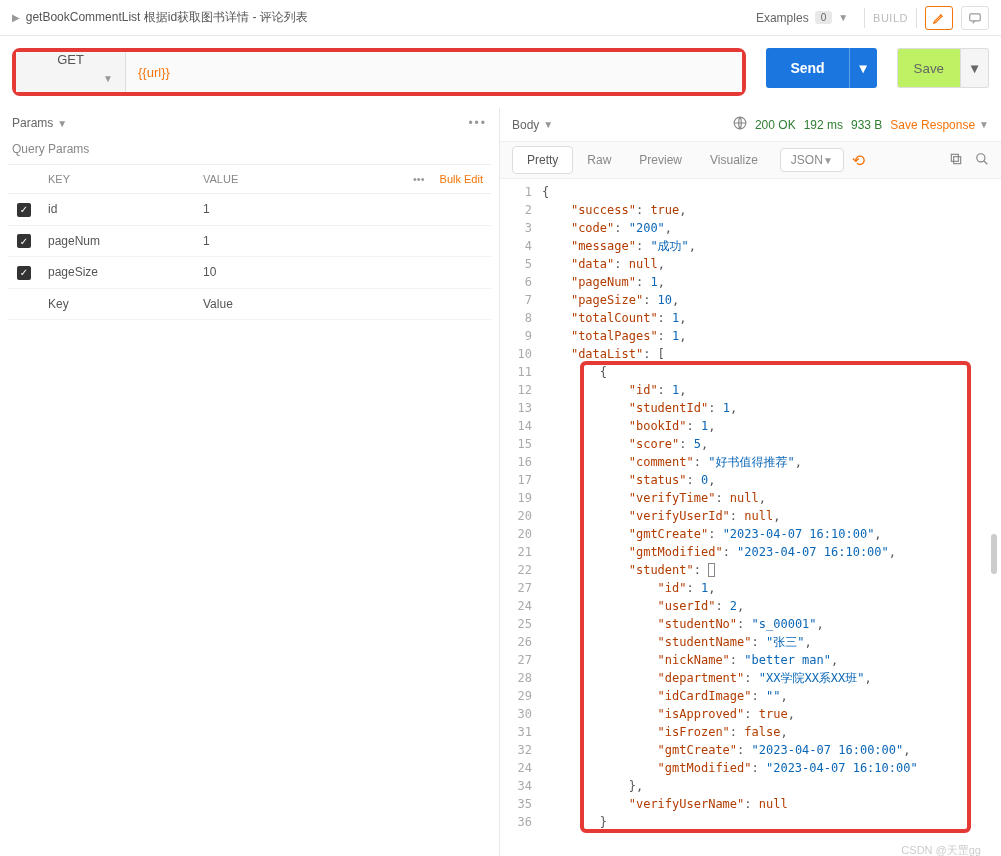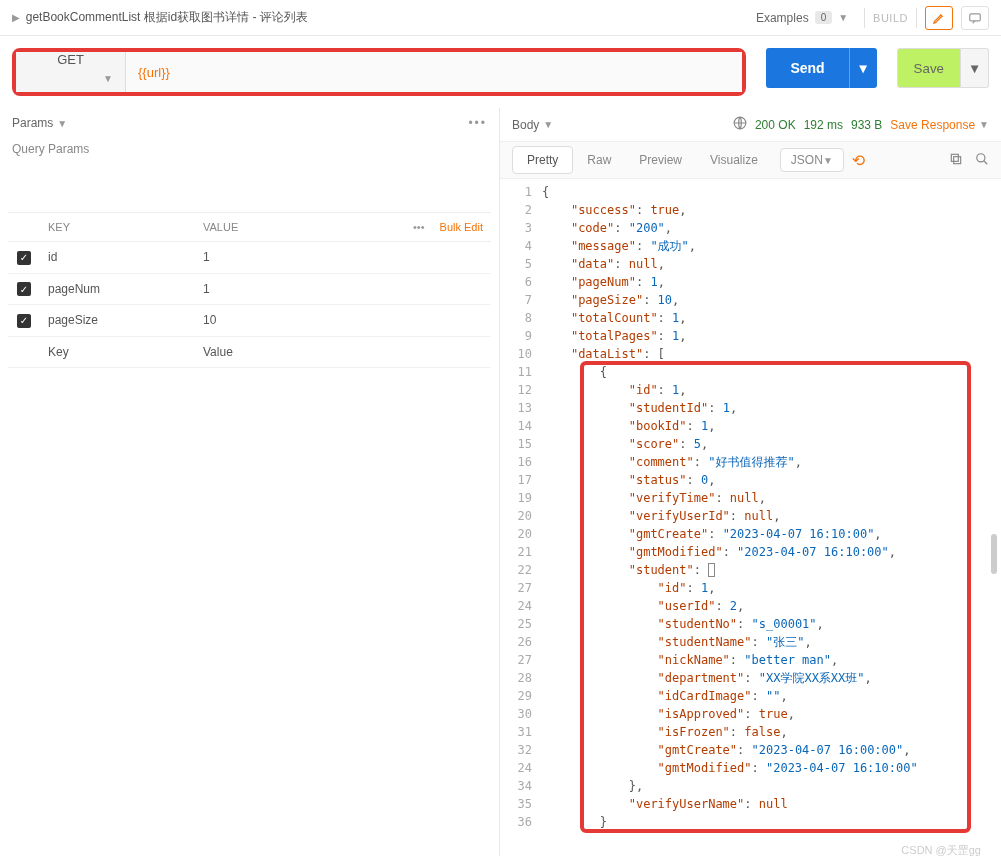--- a/index.html
+++ b/index.html
@@ -29,21 +29,21 @@
 .save-caret { background: #f5f5f5; color: #666; border: 1px solid #ddd; border-left: none; width: 28px; border-radius: 0 3px 3px 0; cursor: pointer; height: 40px; }
 
 .main { display: flex; height: calc(856px - 36px - 64px); }
 .left { width: 500px; border-right: 1px solid #e8e8e8; padding: 0 8px; }
 .right { flex: 1; display: flex; flex-direction: column; min-width: 0; }
 
 .section-hdr { display: flex; align-items: center; padding: 8px 4px; color: #666; }
 .section-hdr .dots { margin-left: auto; color: #999; cursor: pointer; letter-spacing: 2px; }
 .sub-title { color: #888; padding: 4px 4px 8px; }
 
-.params-table { width: 100%; border-collapse: collapse; margin-top: 48px; }
+.params-table { width: 100%; border-collapse: collapse; }
 .params-table th { text-align: left; color: #888; font-weight: 500; font-size: 11px; padding: 8px 8px; border-top: 1px solid #eee; border-bottom: 1px solid #eee; }
 .params-table td { padding: 8px 8px; border-bottom: 1px solid #f2f2f2; color: #555; }
 .chk { width: 32px; text-align: center; }
 .chk-box { width: 14px; height: 14px; background: #333; border-radius: 2px; display: inline-flex; align-items: center; justify-content: center; color: #fff; font-size: 10px; }
 .key-col { width: 155px; }
 .bulk-edit { color: #f5740a; margin-left: 12px; cursor: pointer; }
 .more-dots { color: #999; }
 .placeholder { color: #bbb; }
 
 .resp-hdr { display: flex; align-items: center; padding: 8px 12px; color: #666; gap: 8px; border-bottom: 1px solid #eee; }

